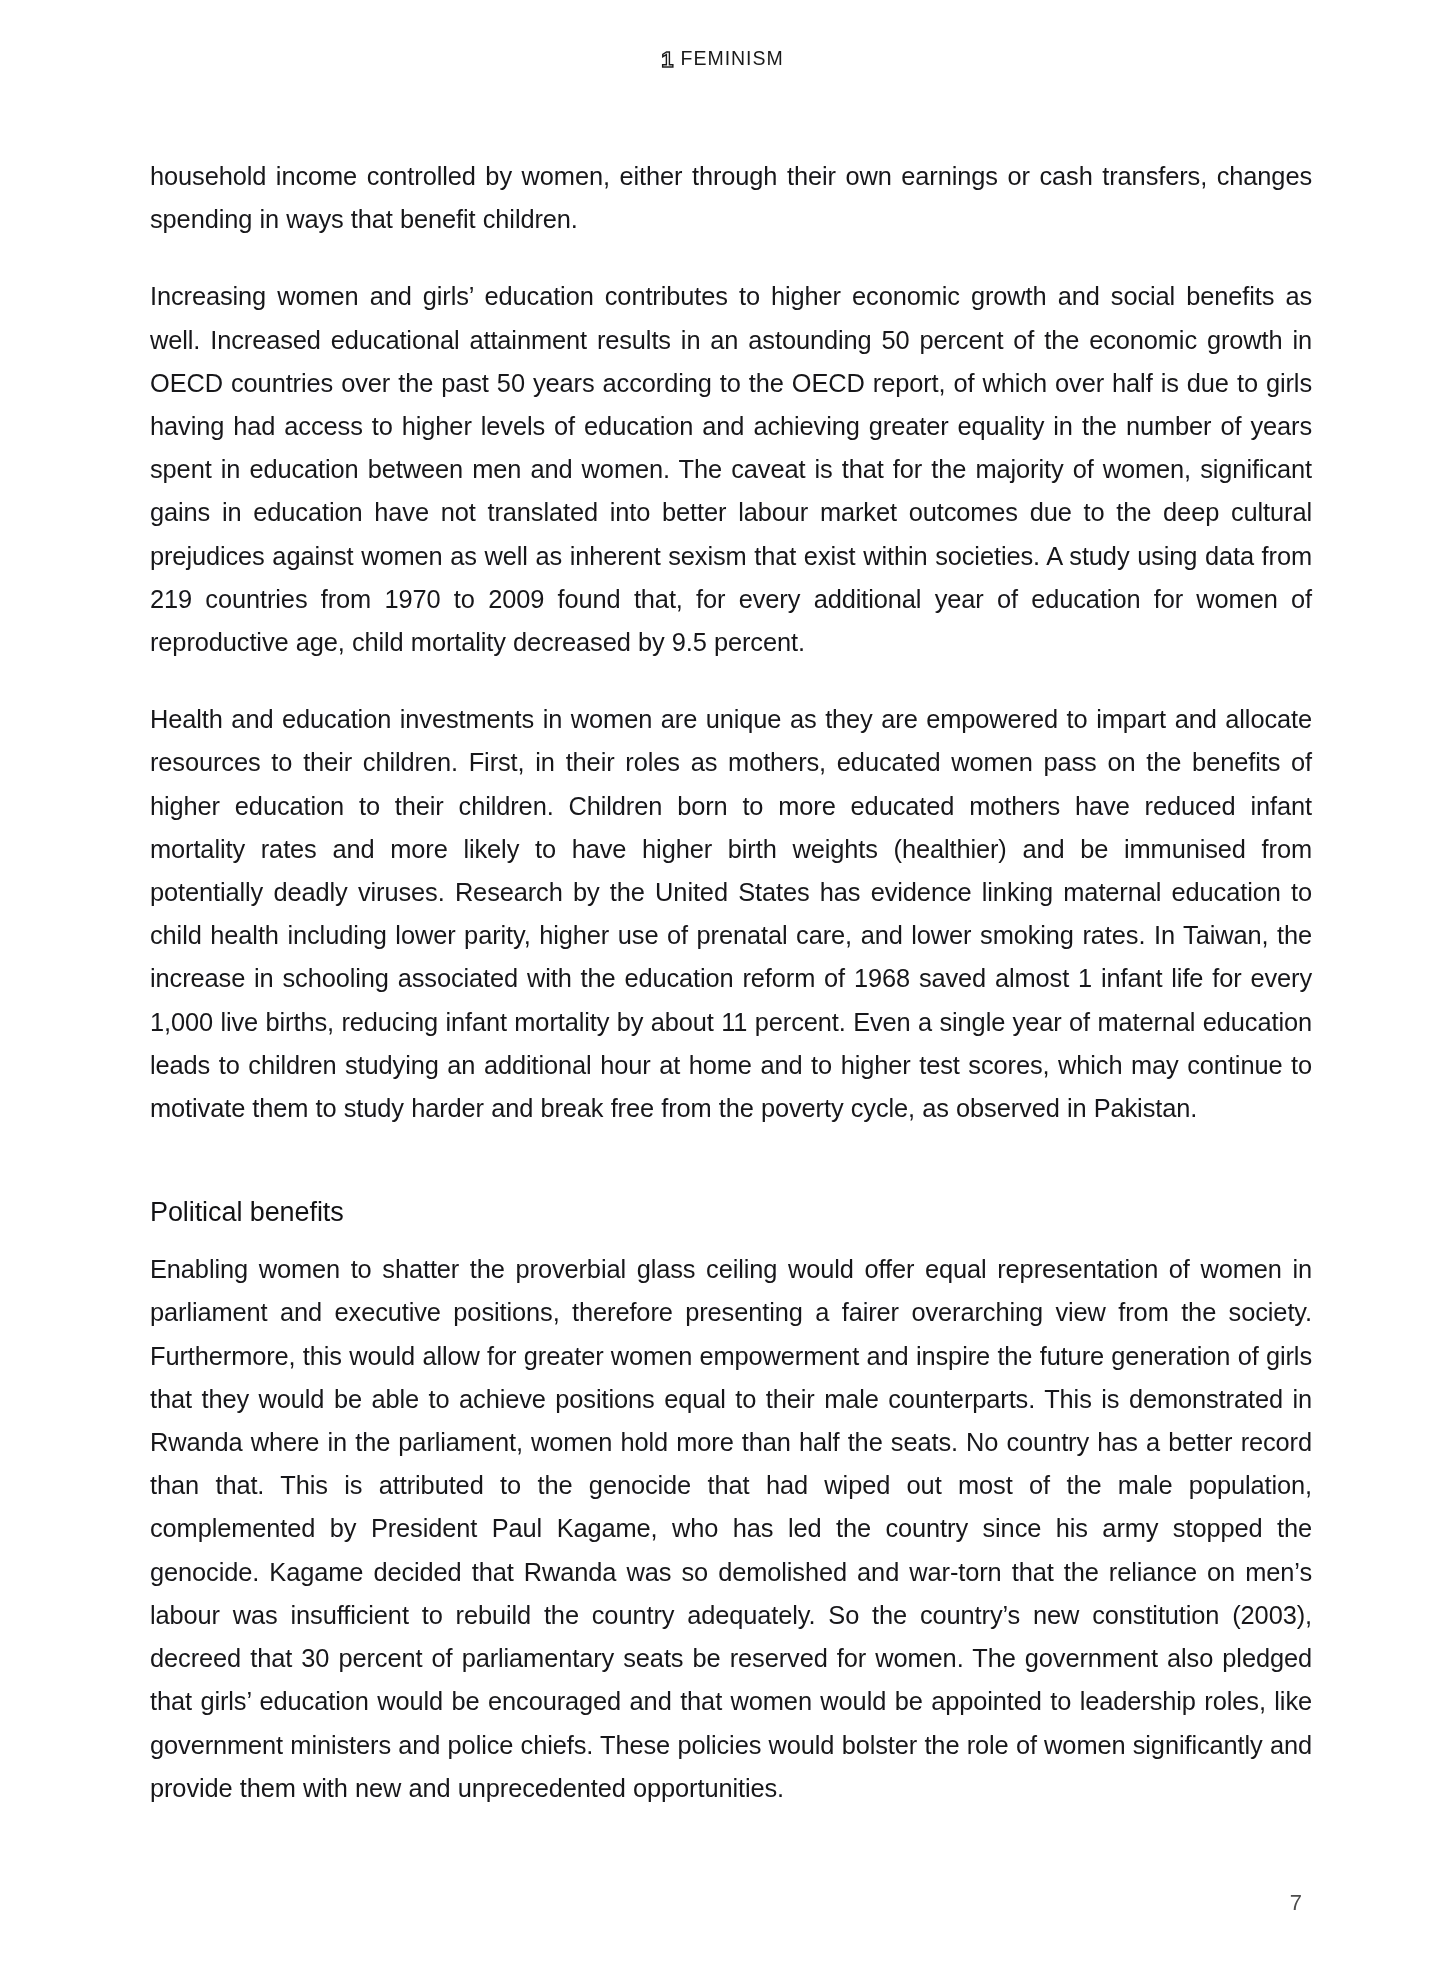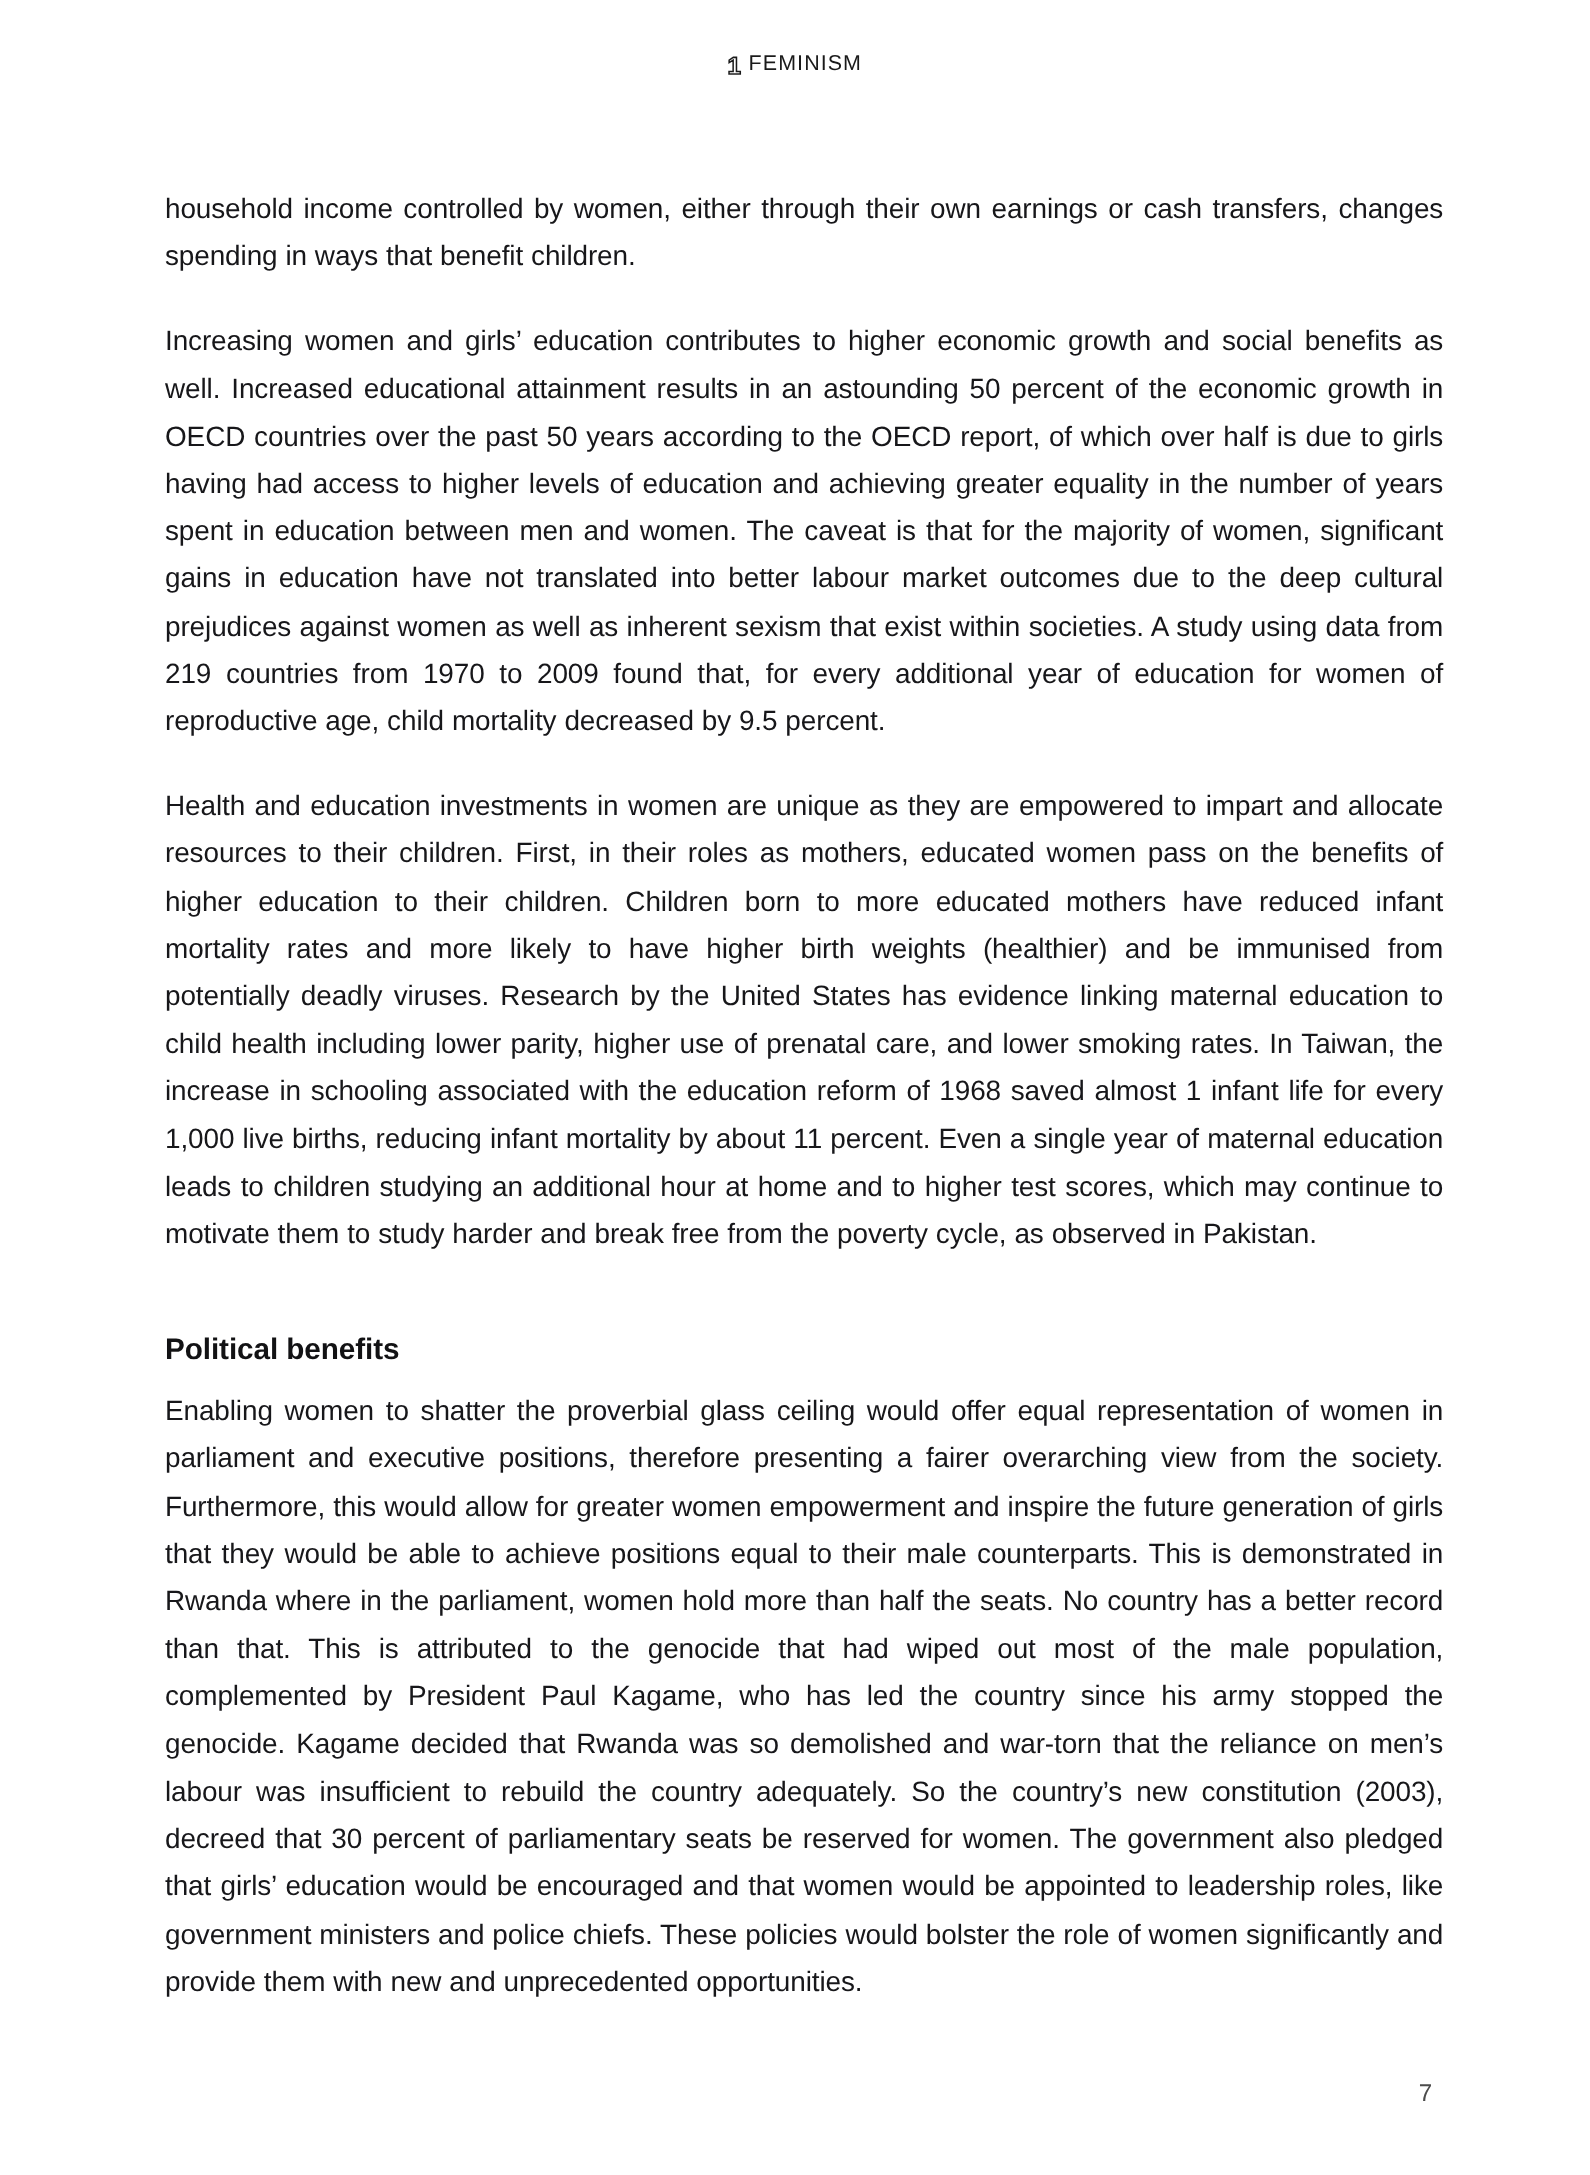--- a/index.html
+++ b/index.html
@@ -54,21 +54,21 @@
   .header-title {
     font-size: 19.5px;
     font-weight: 400;
     letter-spacing: 0.05em;
   }
 
   
   .content {
     position: absolute;
     left: 150px;
-    top: 169px;
+    top: 155px;
     width: 1162px;
   }
 
   p.body-par {
     margin: 0 0 34px 0;
     font-size: 25.4px;
     line-height: 43.2px;
     text-align: justify;
     text-justify: inter-word;
     letter-spacing: -0.004em;
@@ -81,21 +81,21 @@
     margin-bottom: 0;
   }
   p.body-par.tight {
     margin-bottom: 36px;
   }
 
   h2.section-heading {
     margin: 0 0 16px 0;
     font-size: 27px;
     line-height: 40px;
-    font-weight: 700;
+    font-weight: 400;
     letter-spacing: -0.003em;
     color: #121214;
   }
 
   .spacer-before-heading {
     height: 26px;
   }
 
   
   .page-number {

